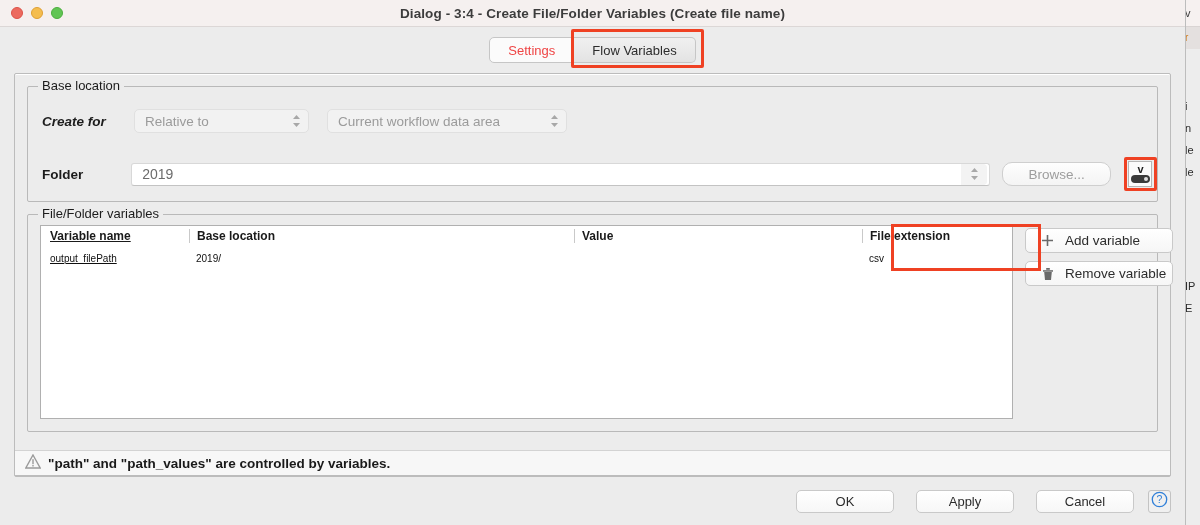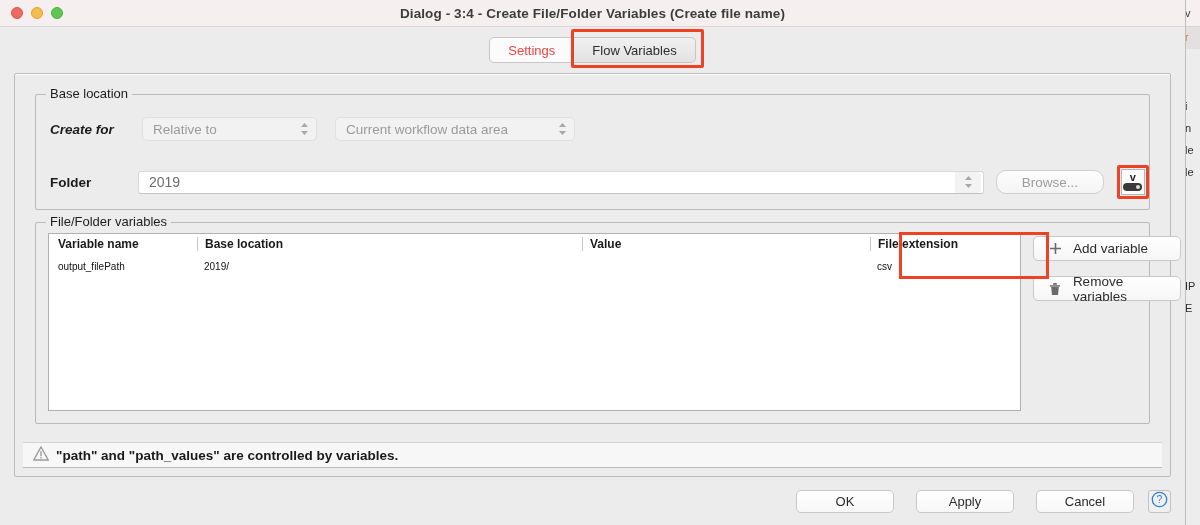--- a/index.html
+++ b/index.html
@@ -79,21 +79,21 @@
   #tab-flow-highlight {
     position:absolute; left:571px; top:2px; width:133px; height:39px;
     border:3px solid #ef4123; border-radius:2px; pointer-events:none;
   }
 
   
   #content {
     flex:1; margin:0 14px; background:#ececec;
     border:1px solid #bcbcbc; border-radius:2px;
     box-shadow:inset 0 1px 0 #fff;
-    display:flex; flex-direction:column; padding:8px;
+    display:flex; flex-direction:column; padding:0;
   }
 
   
   .group {
     position:relative; margin:12px 12px 0 12px;
     border:1px solid #b9b9b9; border-radius:2px;
   }
   .group-title {
     position:absolute; top:-9px; left:10px; padding:0 4px;
     background:#ececec; font-size:13px; color:#1c1c1c;
@@ -162,32 +162,32 @@
     width:975px; background:#ffffff; border:1px solid #b0b0b0;
     position:relative; display:flex; flex-direction:column;
   }
   #var-head {
     display:flex; height:21px; align-items:center;
     border-bottom:1px solid #ffffff; font-size:12px; color:#1a1a1a;
     font-weight:bold;
   }
   #var-head .col { border-left:1px solid #c9c9c9; padding-left:7px; height:14px; line-height:14px; }
   #var-head .col:first-child { border-left:none; padding-left:9px; }
-  .c-name { width:148px; }
+  .c-name { width:148px;text-decoration:underline; }
   .c-base { width:385px; }
   .c-value { width:288px; }
   .c-ext { width:150px; }
   #var-row { display:flex; height:22px; align-items:center; font-size:10px; color:#0f0f0f; }
   #var-row .cell { padding-left:7px; }
   #var-row .cell:first-child { padding-left:9px; }
   #ext-highlight {
     position:absolute; left:850px; top:-2px; width:150px; height:47px;
     border:3px solid #ef4123; pointer-events:none;
   }
-  #table-buttons { display:flex; flex-direction:column; gap:15px; padding:3px 0 0 12px; }
+  #table-buttons { display:flex; flex-direction:column; gap:8px; padding:3px 0 0 12px; }
   .tbl-btn {
     width:148px; height:25px; border-radius:5px;
     background:linear-gradient(#ffffff,#f6f6f6); border:1px solid #c9c9c9;
     display:flex; align-items:center; font-size:13.5px; color:#2c2c2c;
     padding-left:14px; gap:10px;
   }
   .tbl-icon { width:15px; display:flex; align-items:center; justify-content:center; color:#6a6a6a; }
 
   
   #warning-bar {
@@ -342,21 +342,21 @@
             <span>Add variable</span>
           </div>
           <div class="tbl-btn">
             <span class="tbl-icon">
               <svg width="12" height="14" viewBox="0 0 12 14">
                 <rect x="1" y="3.2" width="10" height="1.5" fill="#6a6a6a"></rect>
                 <rect x="4.2" y="1" width="3.6" height="1.8" fill="#6a6a6a"></rect>
                 <path d="M2.2 5 H9.8 L9 13 H3 Z" fill="#6a6a6a"></path>
               </svg>
             </span>
-            <span>Remove variables</span>
+            <span>Remove variable</span>
           </div>
         </div>
       </div>
     </div>
 
     <div id="warning-bar">
       <span>
         <svg width="16" height="15" viewBox="0 0 16 15">
           <path d="M8 1 L15.2 14 H0.8 Z" fill="none" stroke="#9a9a9a" stroke-width="1.4"></path>
           <rect x="7.3" y="5.2" width="1.4" height="5" fill="#9a9a9a"></rect>

